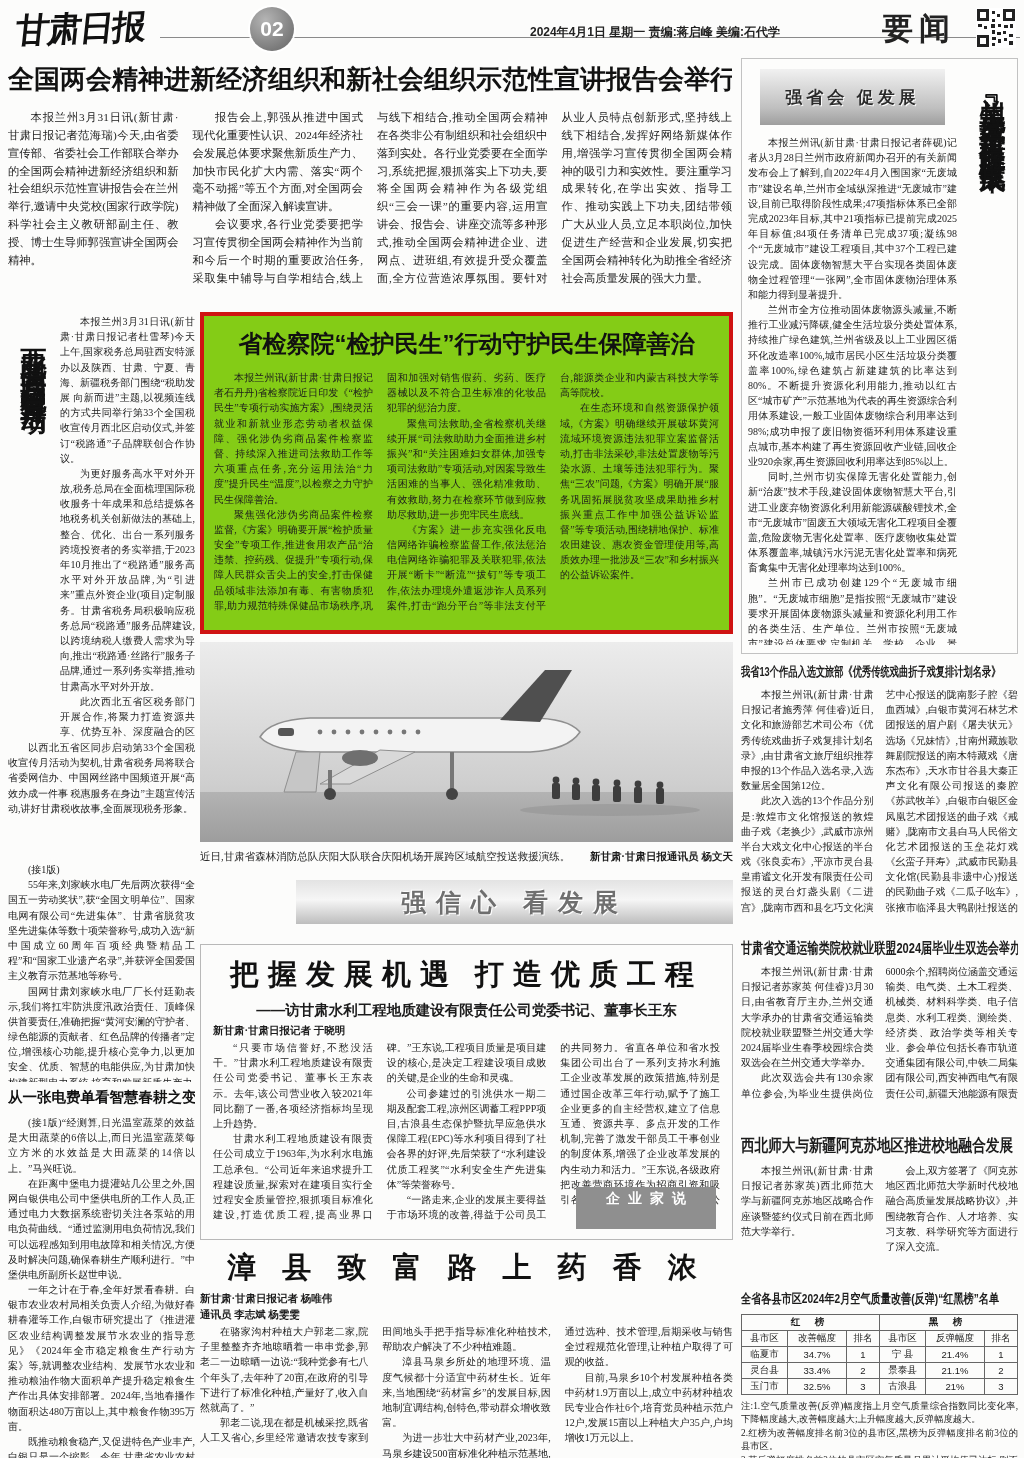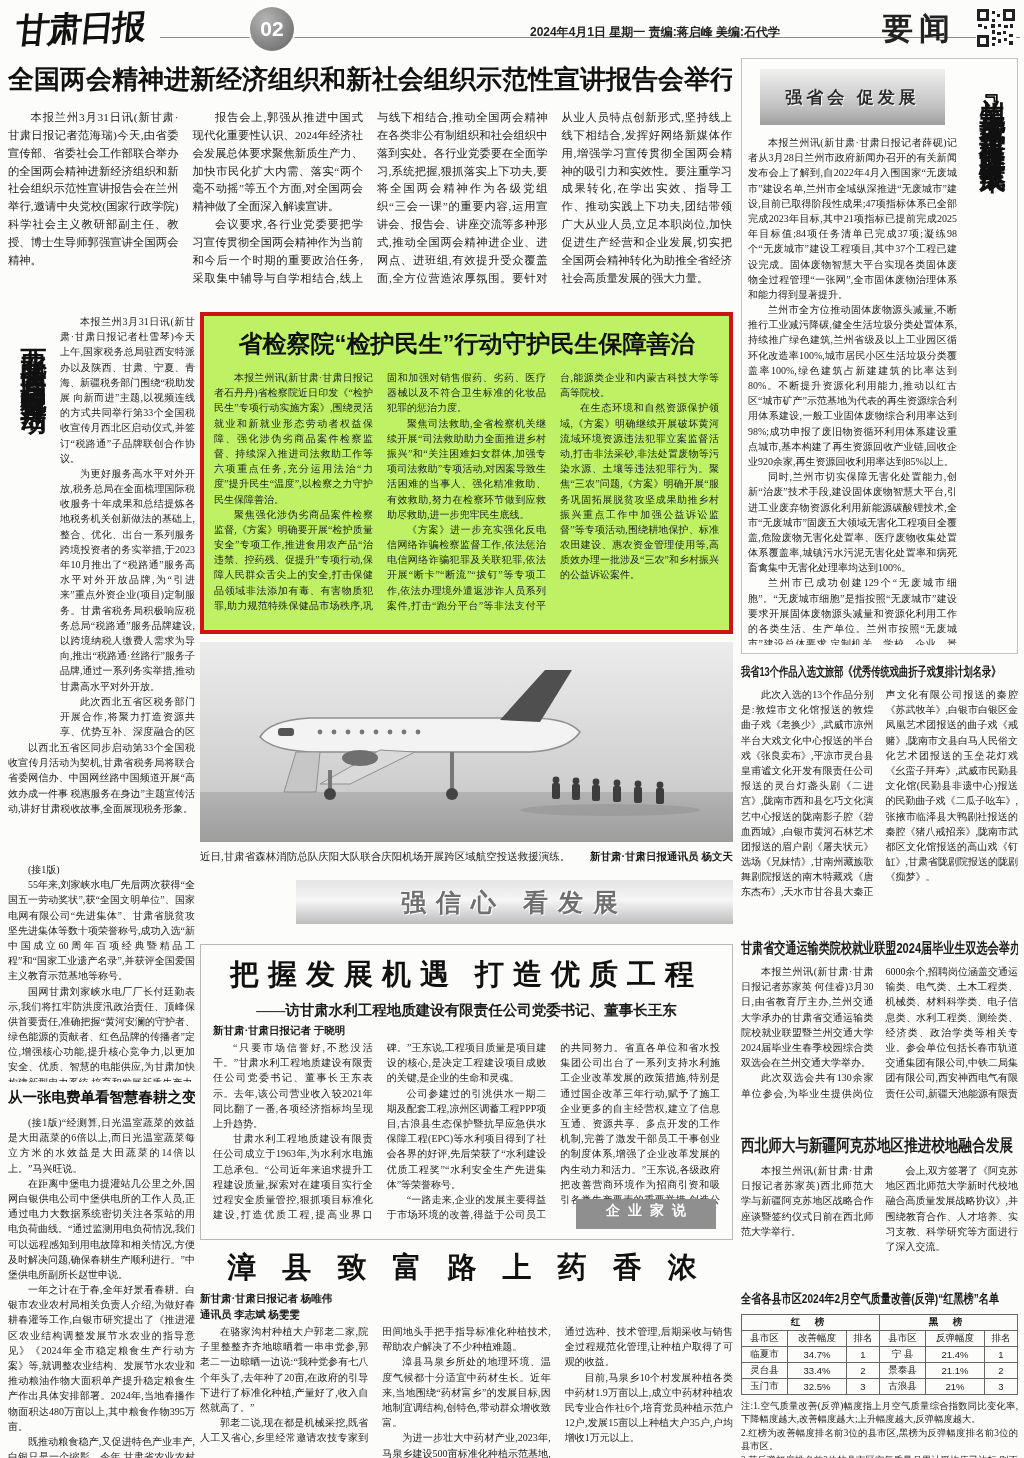--- a/index.html
+++ b/index.html
@@ -45,37 +45,37 @@
         display:flex;align-items:center;justify-content:center;font-family:"Liberation Sans",sans-serif;
         font-weight:bold;font-size:17px;letter-spacing:4px;color:#2b2b2b;text-shadow:1px 1px 0 #fff;}
   .lz-head{width:46px;font-size:26px;letter-spacing:4px;padding-top:10px;margin-left:4px;}
   #tax-art{left:8px;top:314px;width:187px;height:424px;display:flex;gap:8px;}
   .tax-head{width:44px;font-size:26px;letter-spacing:4px;padding-top:14px;}
   .tax-body{flex:1;overflow:hidden;}
   #tax-cont{left:8px;top:740px;width:187px;height:118px;}
   #cont1{left:8px;top:862px;width:187px;height:220px;}
   #farm-art{left:8px;top:1086px;width:187px;height:372px;}
   #farm-art h2{font-size:14.5px;white-space:nowrap;margin:2px 0 8px;}
-  #red-art{left:200px;top:312px;width:533px;height:322px;border:4px solid #cf1312;padding:6px 10px;background:#bef264;}
+  #red-art{left:200px;top:312px;width:533px;height:322px;border:4px solid #cf1312;padding:6px 10px;background:#84cc16;}
   #red-art h1{font-size:24px;text-align:center;margin:6px 0 10px;}
   #red-art .cols-3{height:248px;overflow:hidden;}
   #photo-blk{left:200px;top:642px;width:533px;height:222px;}
   .photo-cap{display:flex;justify-content:space-between;font-size:10.5px;margin-top:4px;}
   .photo-cap .credit{font-weight:bold;font-family:"Liberation Sans",sans-serif;}
   #banner2{left:296px;top:880px;width:437px;height:44px;
         background:linear-gradient(180deg,#e3e3e3,#f6f6f6 45%,#bdbdbd);
         display:flex;align-items:center;justify-content:center;font-family:"Liberation Sans",sans-serif;
         font-weight:bold;font-size:25px;letter-spacing:10px;color:#6f6f6f;text-shadow:1px 1px 0 #fff,-1px -1px 0 #fff;}
   #water-art{left:200px;top:944px;width:533px;height:296px;border:1px solid #b8b8b8;padding:8px 12px;}
   #water-art h1{font-size:29px;text-align:center;letter-spacing:9px;margin:2px 0 6px;}
-  #water-art .sub{font-size:14.5px;font-weight:bold;text-align:center;font-family:Liberation Serif, serif;margin:3px 0 4px;}
+  #water-art .sub{font-size:14.5px;font-weight:bold;text-align:center;font-family:Liberation Sans, sans-serif;margin:3px 0 4px;}
   #water-art .cols-3{height:188px;overflow:hidden;}
   .tag{position:absolute;right:16px;bottom:10px;background:#8f8f8f;color:#fff;
         font-family:"Liberation Sans",sans-serif;font-weight:bold;font-size:14px;
-        letter-spacing:8px;padding:3px 22px 9px 30px;}
+        letter-spacing:8px;padding:3px 22px 21px 30px;}
   #zx-art{left:200px;top:1248px;width:533px;height:210px;}
   #zx-art h1{font-size:29px;text-align:center;letter-spacing:9px;margin:0 0 4px;}
   #zx-art .cols-3{height:150px;overflow:hidden;}
   #right-lower{left:741px;top:662px;width:277px;height:796px;}
   #right-lower section{margin-bottom:20px;}
   #opera-head span{font-size:13px;transform:scaleX(0.71);}
   #jobs-head span{font-size:15px;transform:scaleX(0.74);}
   #nwnu-head span{font-size:17px;transform:scaleX(0.80);}
   #air-head span{font-size:13px;transform:scaleX(0.78);}
   .rl-cols{height:232px;overflow:hidden;margin-top:6px;}
@@ -281,20 +281,21 @@
       </div>
   </div>
 
   <div class="blk" id="right-lower">
 
     <section>
       <div class="fit" id="opera-head">
         <span>我省13个作品入选文旅部《优秀传统戏曲折子戏复排计划名录》</span>
       </div>
       <div class="cols-2 body-sm rl-cols">
+          <p class="para">本报兰州讯(新甘肃·甘肃日报记者施秀萍 何佳睿)近日,文化和旅游部艺术司公布《优秀传统戏曲折子戏复排计划名录》,由甘肃省文旅厅组织推荐申报的13个作品入选名录,入选数量居全国第12位。</p>
           <p class="para">此次入选的13个作品分别是:敦煌市文化馆报送的敦煌曲子戏《老换少》,武威市凉州半台大戏文化中心报送的半台戏《张良卖布》,平凉市灵台县皇甫谧文化开发有限责任公司报送的灵台灯盏头剧《二进宫》,陇南市西和县乞巧文化演艺中心报送的陇南影子腔《碧血西城》,白银市黄河石林艺术团报送的眉户剧《屠夫状元》选场《兄妹情》,甘南州藏族歌舞剧院报送的南木特藏戏《唐东杰布》,天水市甘谷县大秦正声文化有限公司报送的秦腔《苏武牧羊》,白银市白银区金凤凰艺术团报送的曲子戏《戒赌》,陇南市文县白马人民俗文化艺术团报送的玉垒花灯戏《幺蛮子拜寿》,武威市民勤县文化馆(民勤县非遗中心)报送的民勤曲子戏《二瓜子吆车》,张掖市临泽县大鸭剧社报送的秦腔《猪八戒招亲》,陇南市武都区文化馆报送的高山戏《钉缸》,甘肃省陇剧院报送的陇剧《痴梦》。</p>
         </div>
     </section>
 
     <section>
       <div class="fit" id="jobs-head">
         <span>甘肃省交通运输类院校就业联盟2024届毕业生双选会举办</span>
       </div>
       <div class="cols-2 body-sm rl-cols" id="jobs-cols">
           <p class="para">本报兰州讯(新甘肃·甘肃日报记者苏家英 何佳睿)3月30日,由省教育厅主办,兰州交通大学承办的甘肃省交通运输类院校就业联盟暨兰州交通大学2024届毕业生春季校园综合类双选会在兰州交通大学举办。</p>

